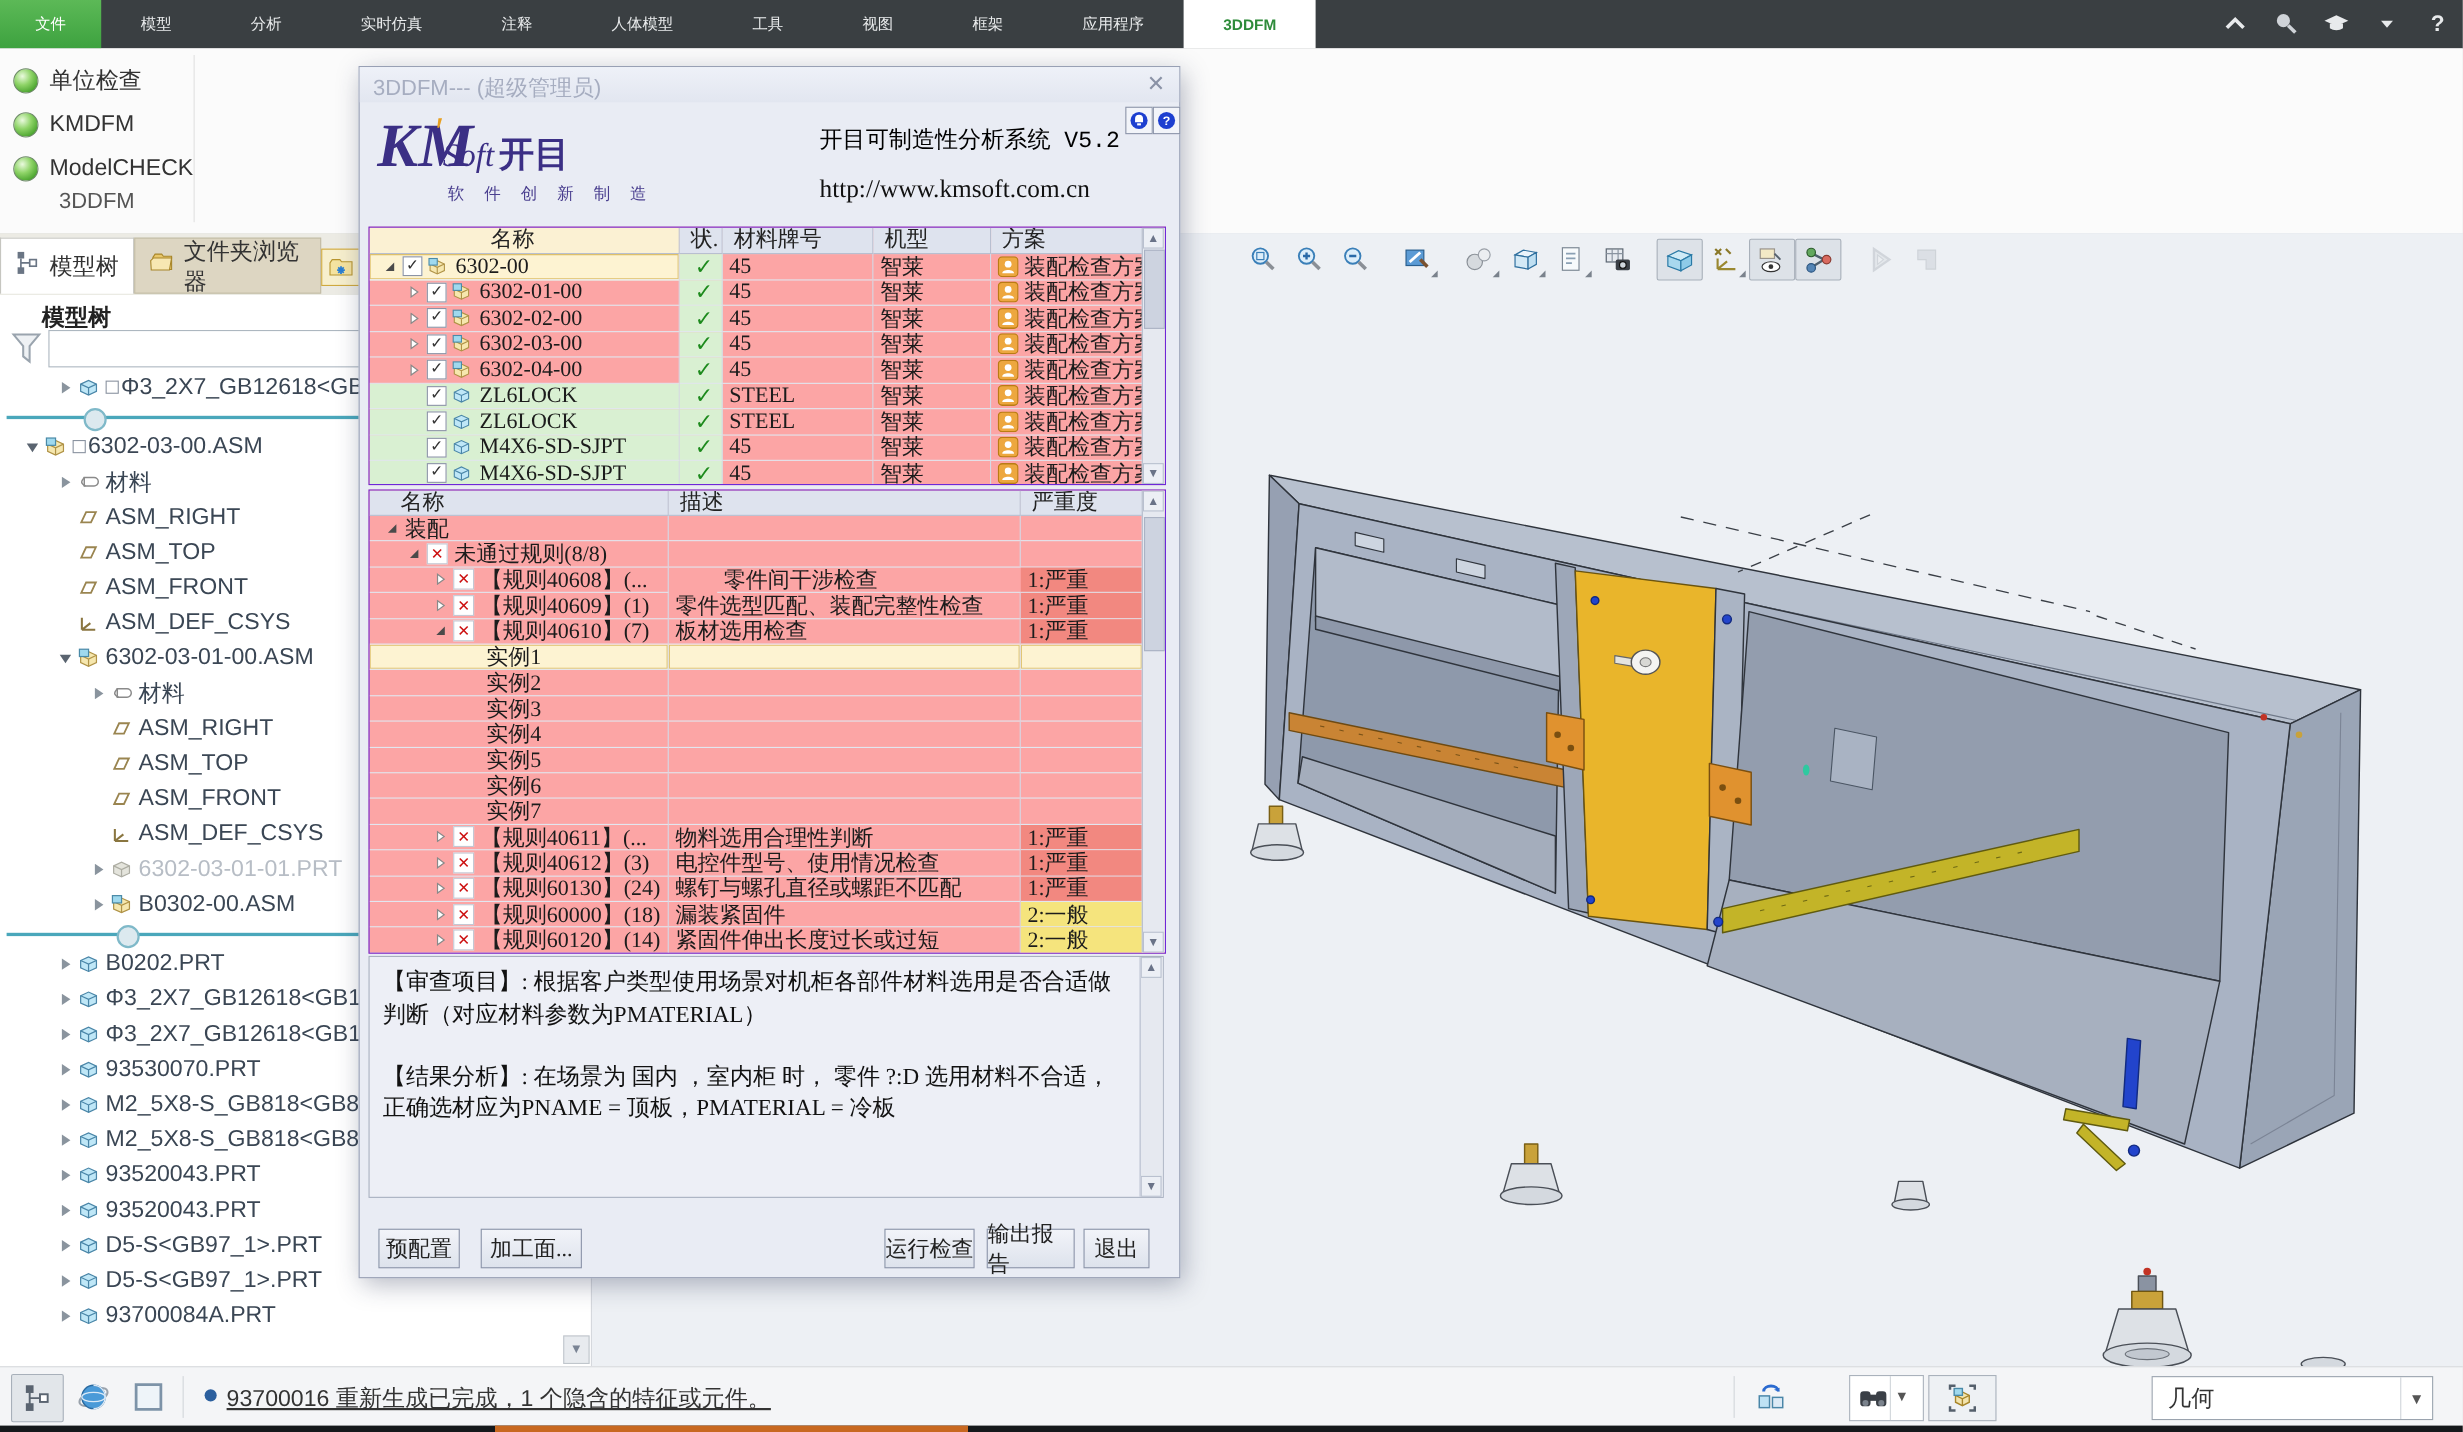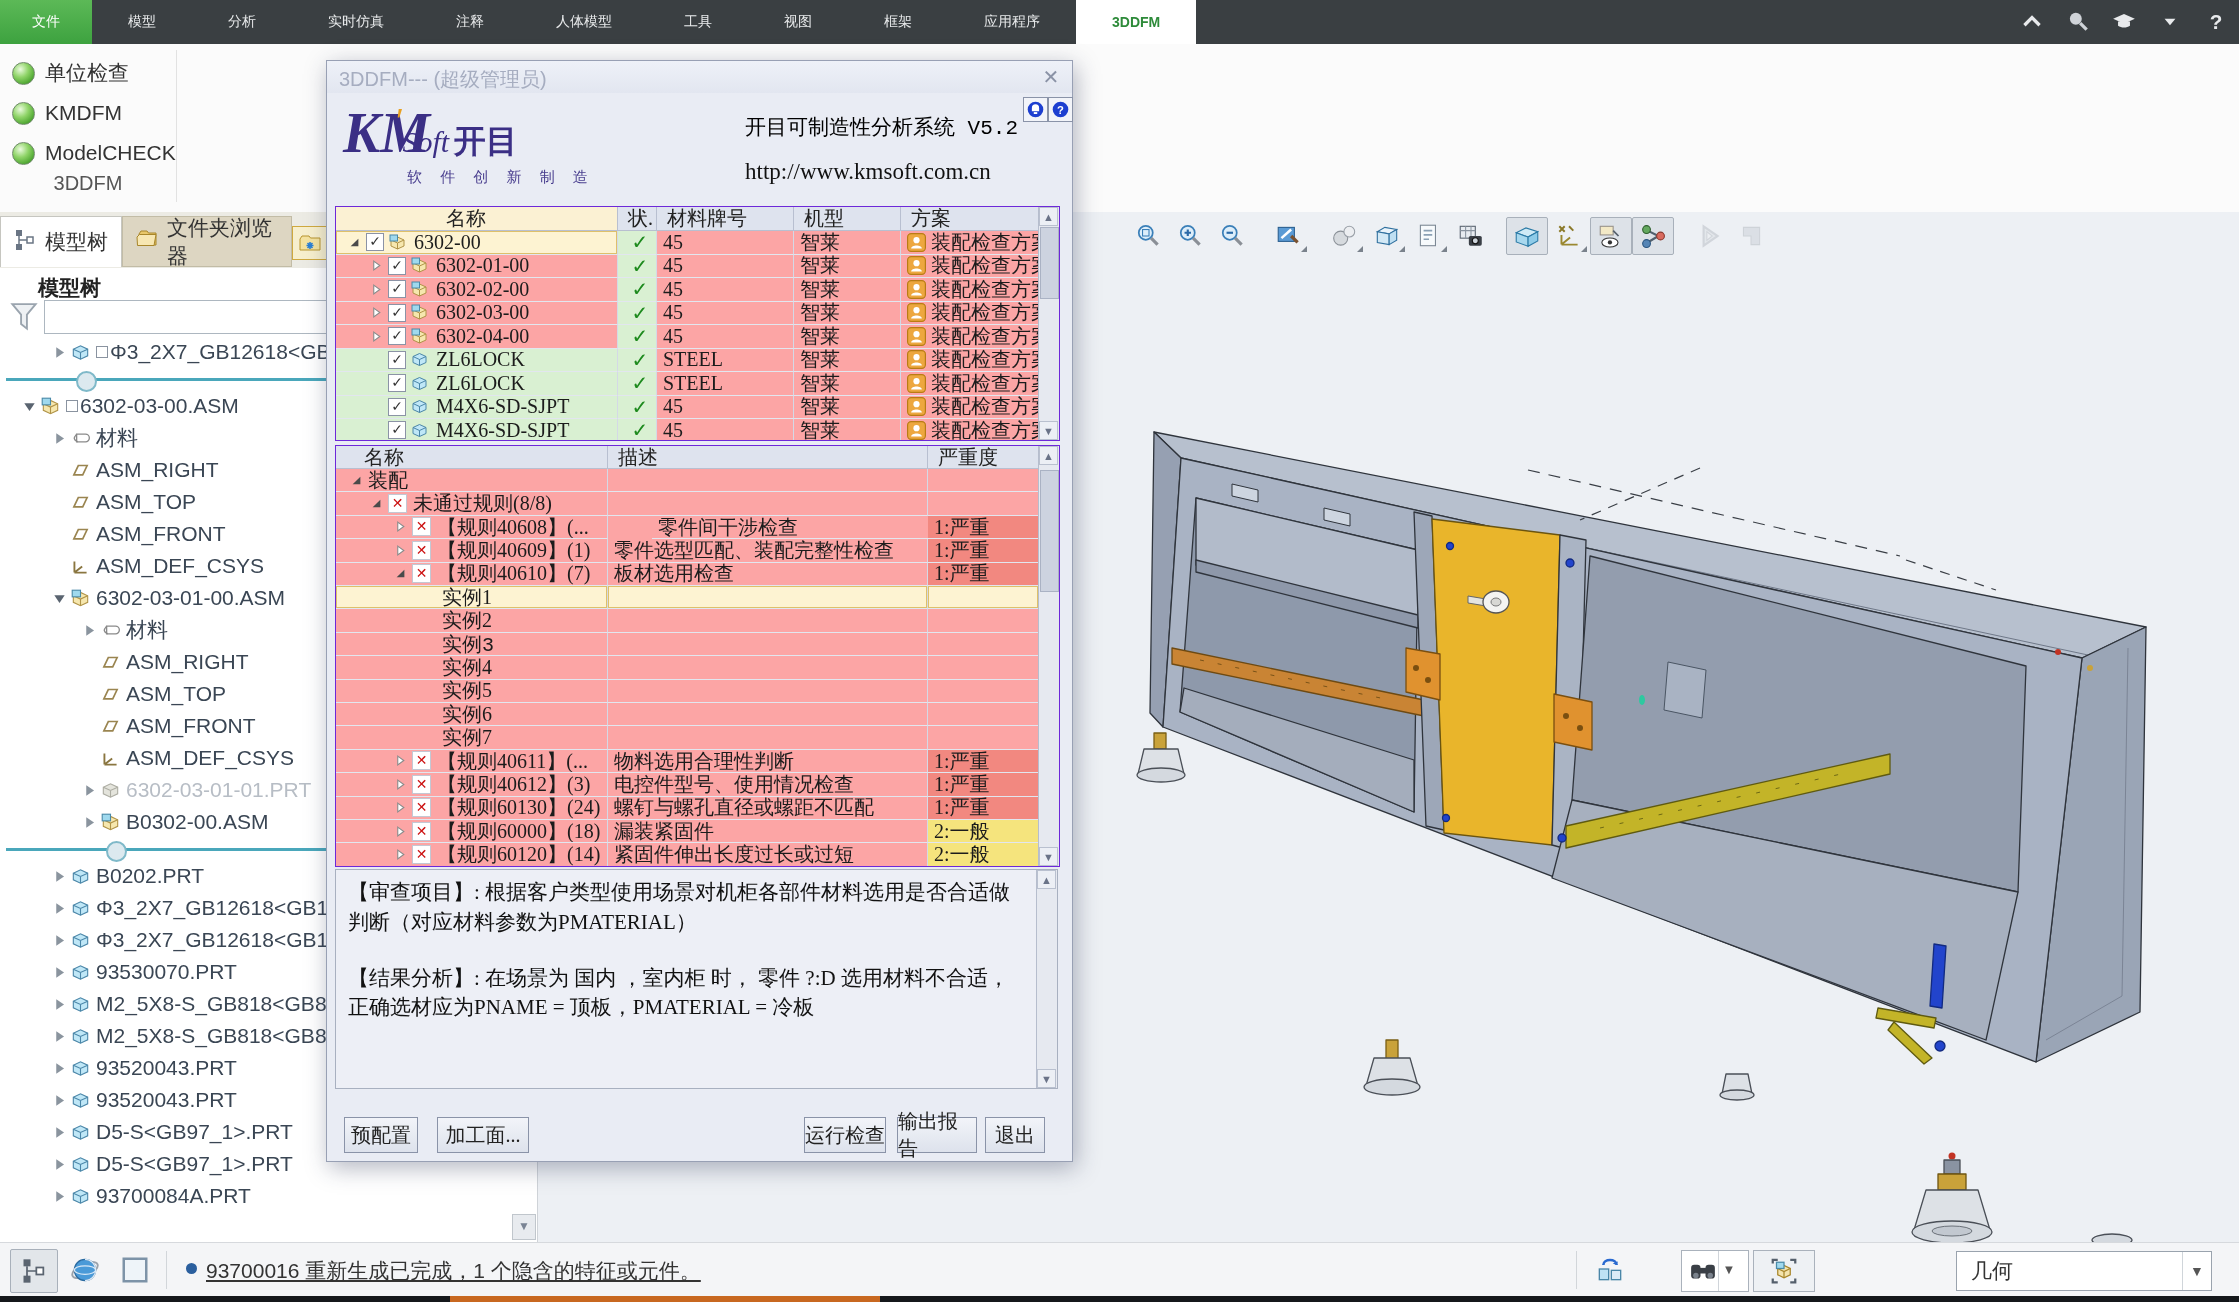--- a/index.html
+++ b/index.html
@@ -1110,21 +1110,21 @@
         </div>
         <div class="trow" style="top: 163.4px; height: 23.4px;">
           <div class="td" style="left: 0px; width: 272px;">
             <span style="margin-left: 100px;">实例2</span>
           </div>
           <div class="td" style="left: 272px; width: 320px;"></div>
           <div class="td" style="left: 592px; width: 111px;"></div>
         </div>
         <div class="trow" style="top: 186.8px; height: 23.4px;">
           <div class="td" style="left: 0px; width: 272px;">
-            <span style="margin-left: 100px; font-family: Liberation Mono, monospace;">实例3</span>
+            <span style="margin-left: 100px;">实例3</span>
           </div>
           <div class="td" style="left: 272px; width: 320px;"></div>
           <div class="td" style="left: 592px; width: 111px;"></div>
         </div>
         <div class="trow" style="top: 210.2px; height: 23.4px;">
           <div class="td" style="left: 0px; width: 272px;">
             <span style="margin-left: 100px;">实例4</span>
           </div>
           <div class="td" style="left: 272px; width: 320px;"></div>
           <div class="td" style="left: 592px; width: 111px;"></div>

